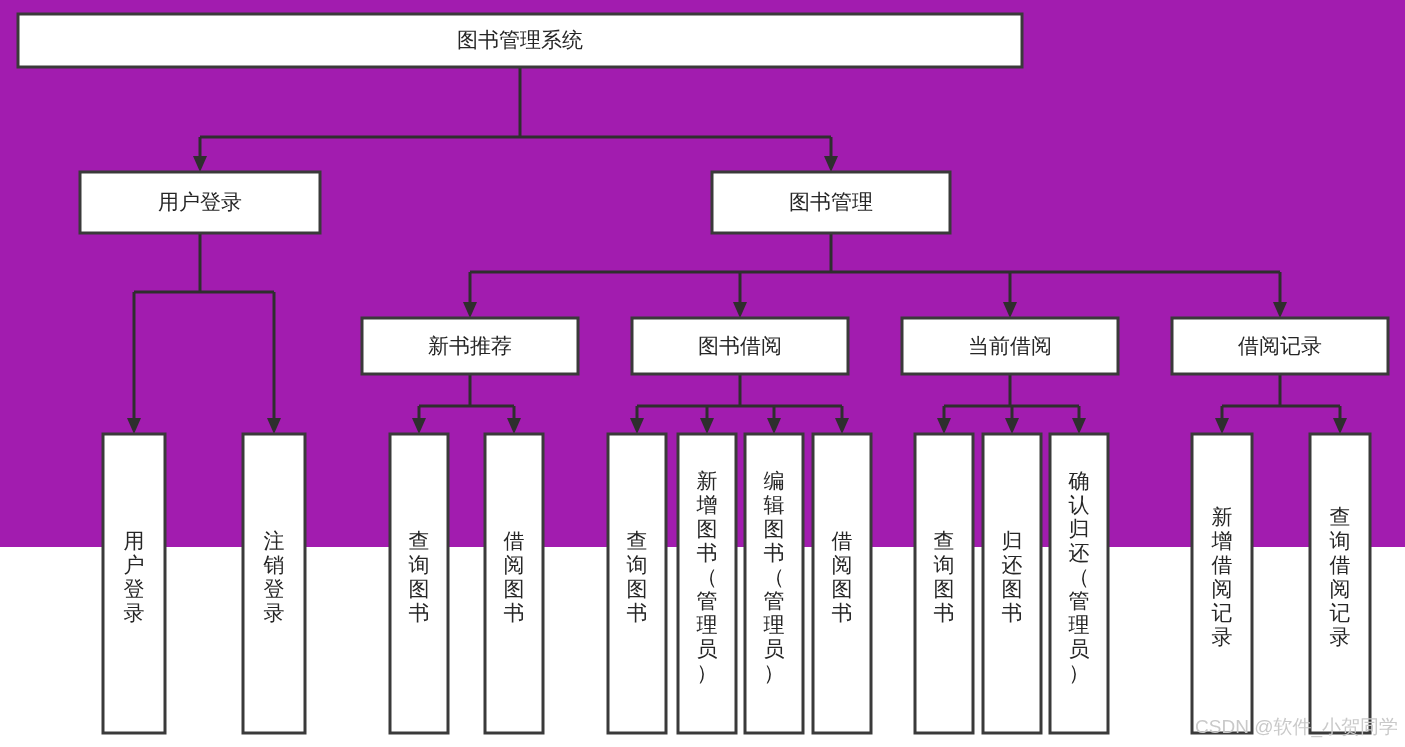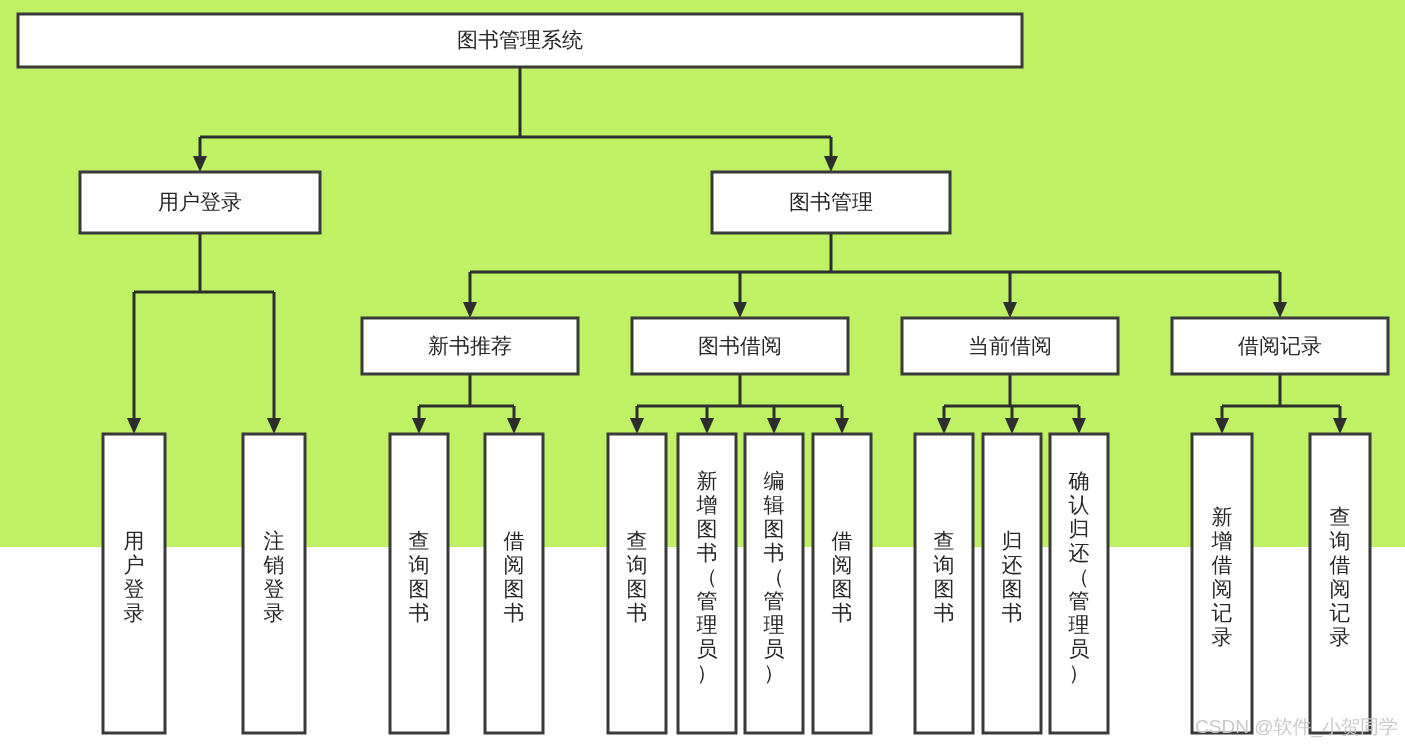--- a/index.html
+++ b/index.html
@@ -11,21 +11,21 @@
   body {
     width: 1405px;
     height: 747px;
     font-family: "Liberation Sans", "DejaVu Sans", sans-serif;
     overflow: hidden;
   }
   #diagram-root {
     position: relative;
     width: 1405px;
     height: 547px;
-    background: #bef264;
+    background: #a21caf;
   }
   svg.diagram-canvas {
     position: absolute;
     top: 0;
     left: 0;
     width: 1405px;
     height: 747px;
     display: block;
   }
   .node-box {

